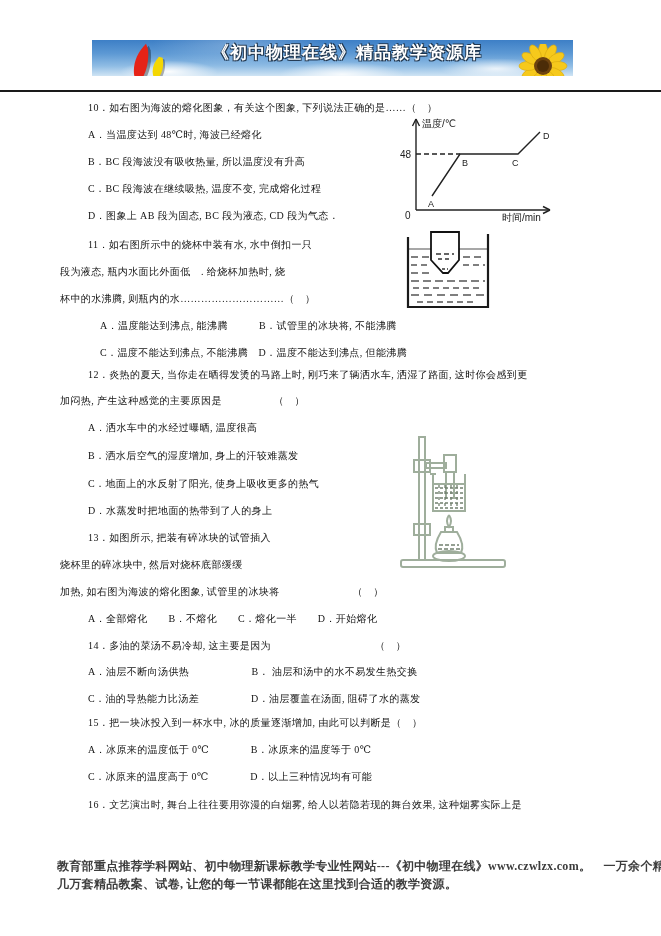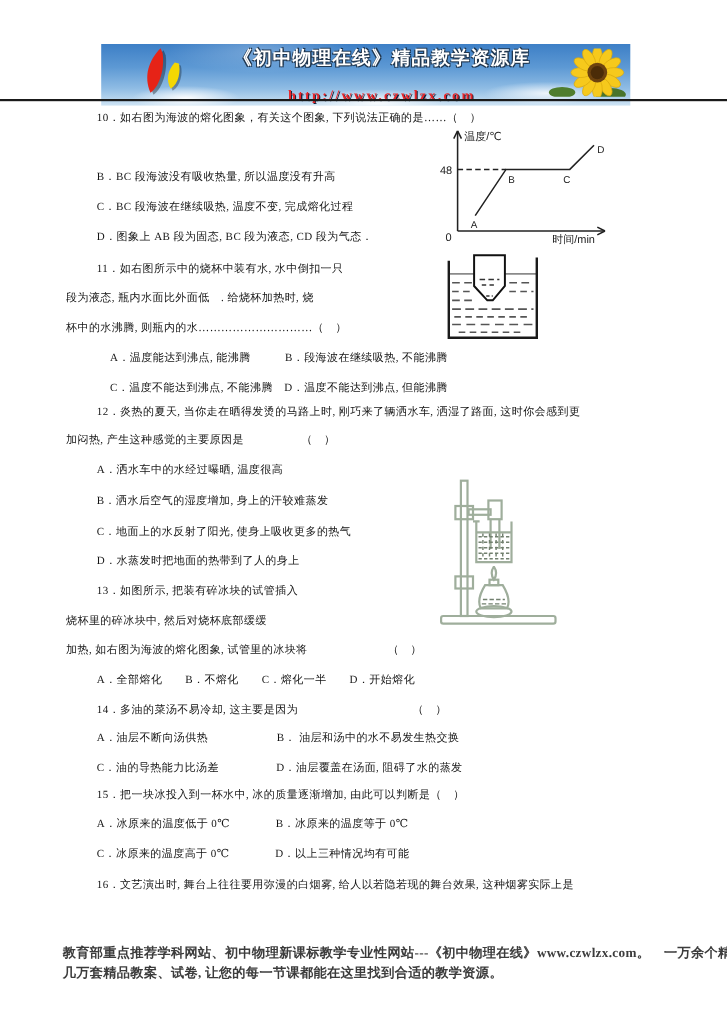--- a/index.html
+++ b/index.html
@@ -2,21 +2,21 @@
 <html><head>
 <meta charset="utf-8">
 <style>
   html,body{margin:0;padding:0;background:#888;}
   .page{
     position:relative;width:661px;height:936px;margin:0 auto;background:#ffffff;
     font-family:"Liberation Serif","DejaVu Serif",serif;color:#111;overflow:hidden;
   }
   
   .banner{
-    position:absolute;left:92px;top:40px;width:481px;height:56px;overflow:hidden;
+    position:absolute;left:92px;top:40px;width:481px;height:36px;overflow:hidden;
     background:
       radial-gradient(70px 16px at 16% 88%, rgba(255,255,255,.95), rgba(255,255,255,0) 70%),
       radial-gradient(90px 18px at 52% 96%, rgba(255,255,255,.85), rgba(255,255,255,0) 70%),
       radial-gradient(80px 15px at 84% 80%, rgba(255,255,255,.8), rgba(255,255,255,0) 70%),
       radial-gradient(120px 30px at 30% 10%, rgba(255,255,255,.25), rgba(255,255,255,0) 70%),
       linear-gradient(180deg,#3d7fc6 0%,#5d99d4 38%,#8fbce4 72%,#cfe4f4 100%);
   }
   .banner-logo{position:absolute;left:26px;top:2px;width:56px;height:46px;}
   .banner-text{position:absolute;left:110px;top:1px;width:290px;text-align:center;}
   .banner-title{
@@ -77,20 +77,21 @@
           <ellipse cx="0" cy="-15" rx="4.5" ry="9" transform="rotate(330)"></ellipse>
         </g>
         <circle cx="0" cy="0" r="9" fill="#6d430f"></circle>
         <circle cx="0" cy="0" r="6" fill="#4b2c08"></circle>
       </g>
     </svg>
   </div>
   <div class="rule"></div>
 
   <div class="tl" style="left:88px;top:100px">10．如右图为海波的熔化图象，有关这个图象, 下列说法正确的是……（　）</div>
+  <div class="tl" style="left:88px;top:127px">A．当温度达到 48℃时, 海波已经熔化</div>
   <div class="tl" style="left:88px;top:154px">B．BC 段海波没有吸收热量, 所以温度没有升高</div>
   <div class="tl" style="left:88px;top:181px">C．BC 段海波在继续吸热, 温度不变, 完成熔化过程</div>
   <div class="tl" style="left:88px;top:208px">D．图象上 AB 段为固态, BC 段为液态, CD 段为气态．</div>
 
   <svg class="diagram" style="left:398px;top:114px" width="172" height="108" viewBox="0 0 172 108">
     <g stroke="#222" stroke-width="1.4" fill="none">
       <line x1="18" y1="96" x2="18" y2="5"></line>
       <path d="M18 5 l-3.5 7 M18 5 l3.5 7"></path>
       <line x1="18" y1="96" x2="152" y2="96"></line>
       <path d="M152 96 l-7 -3.5 M152 96 l-7 3.5"></path>
@@ -103,21 +104,21 @@
     <text x="7" y="105" font-size="10" fill="#222">0</text>
     <text x="30" y="93" font-size="9" fill="#222">A</text>
     <text x="64" y="52" font-size="9" fill="#222">B</text>
     <text x="114" y="52" font-size="9" fill="#222">C</text>
     <text x="145" y="25" font-size="9" fill="#222">D</text>
   </svg>
 
   <div class="tl" style="left:88px;top:237px">11．如右图所示中的烧杯中装有水, 水中倒扣一只</div>
   <div class="tl" style="left:60px;top:264px">段为液态, 瓶内水面比外面低　. 给烧杯加热时, 烧</div>
   <div class="tl" style="left:60px;top:291px">杯中的水沸腾, 则瓶内的水…………………………（　）</div>
-  <div class="tl" style="left:100px;top:318px">A．温度能达到沸点, 能沸腾　　　B．段海波在继续吸热, 不能沸腾</div>
+  <div class="tl" style="left:100px;top:318px">A．温度能达到沸点, 能沸腾　　　B．试管里的冰块将, 不能沸腾</div>
   <div class="tl" style="left:100px;top:345px">C．温度不能达到沸点, 不能沸腾　D．温度不能达到沸点, 但能沸腾</div>
 
   <svg class="diagram" style="left:403px;top:229px" width="90" height="85" viewBox="0 0 90 85">
     <line x1="5" y1="20" x2="85" y2="20" stroke="#8a8a8a" stroke-width="1.5"></line>
     <g stroke="#555" stroke-width="1.5">
       <line x1="8" y1="28" x2="26" y2="28" stroke-dasharray="7 4"></line>
       <line x1="60" y1="28" x2="82" y2="28" stroke-dasharray="7 4"></line>
       <line x1="8" y1="36" x2="26" y2="36" stroke-dasharray="6 4"></line>
       <line x1="60" y1="36" x2="82" y2="36" stroke-dasharray="6 4"></line>
       <line x1="8" y1="44" x2="26" y2="44" stroke-dasharray="7 4"></line>

